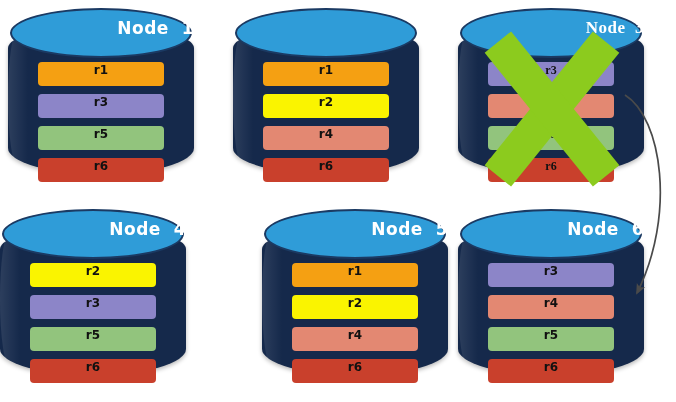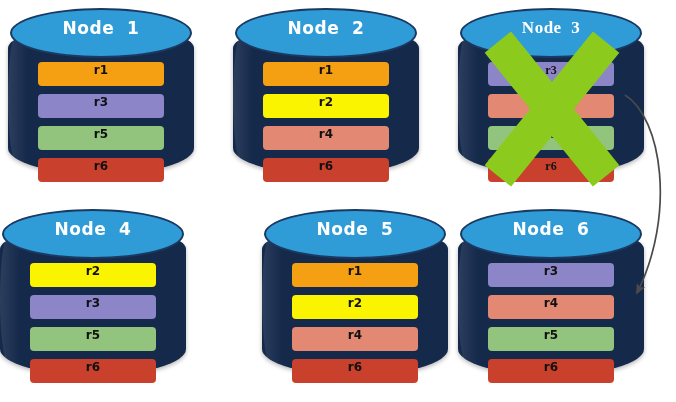--- a/index.html
+++ b/index.html
@@ -62,21 +62,21 @@
     background: #2f9cd8;
     border: 2px solid #1b3a63;
     box-sizing: border-box;
   }
 
   .node-label {
     position: absolute;
     left: 0;
     top: 12px;
     width: 186px;
-    text-align: center;
+    text-align: right;
     color: #ffffff;
     font-size: 17px;
     font-weight: bold;
     letter-spacing: 0.5px;
     white-space: pre;
     z-index: 3;
   }
 
   
   .bars {
@@ -147,21 +147,20 @@
       <div class="bar" style="background: rgb(140, 133, 200);">r3</div>
       <div class="bar" style="background: rgb(146, 196, 125);">r5</div>
       <div class="bar" style="background: rgb(201, 64, 44);">r6</div>
     </div>
   </div>
 
   <div class="node" style="left:233px; top:6px;">
     <div class="cyl-body"></div>
     <div class="cyl-shade-left"></div>
     <div class="cyl-top"></div>
-    <div class="node-label">Node  2</div>
     <div class="bars">
       <div class="bar" style="background: rgb(245, 160, 18);">r1</div>
       <div class="bar" style="background: rgb(250, 244, 0);">r2</div>
       <div class="bar" style="background: rgb(227, 136, 114);">r4</div>
       <div class="bar" style="background: rgb(201, 64, 44);">r6</div>
     </div>
   </div>
 
   <div class="node" style="left:458px; top:6px;font-family:Liberation Serif, serif;">
     <div class="cyl-body"></div>

